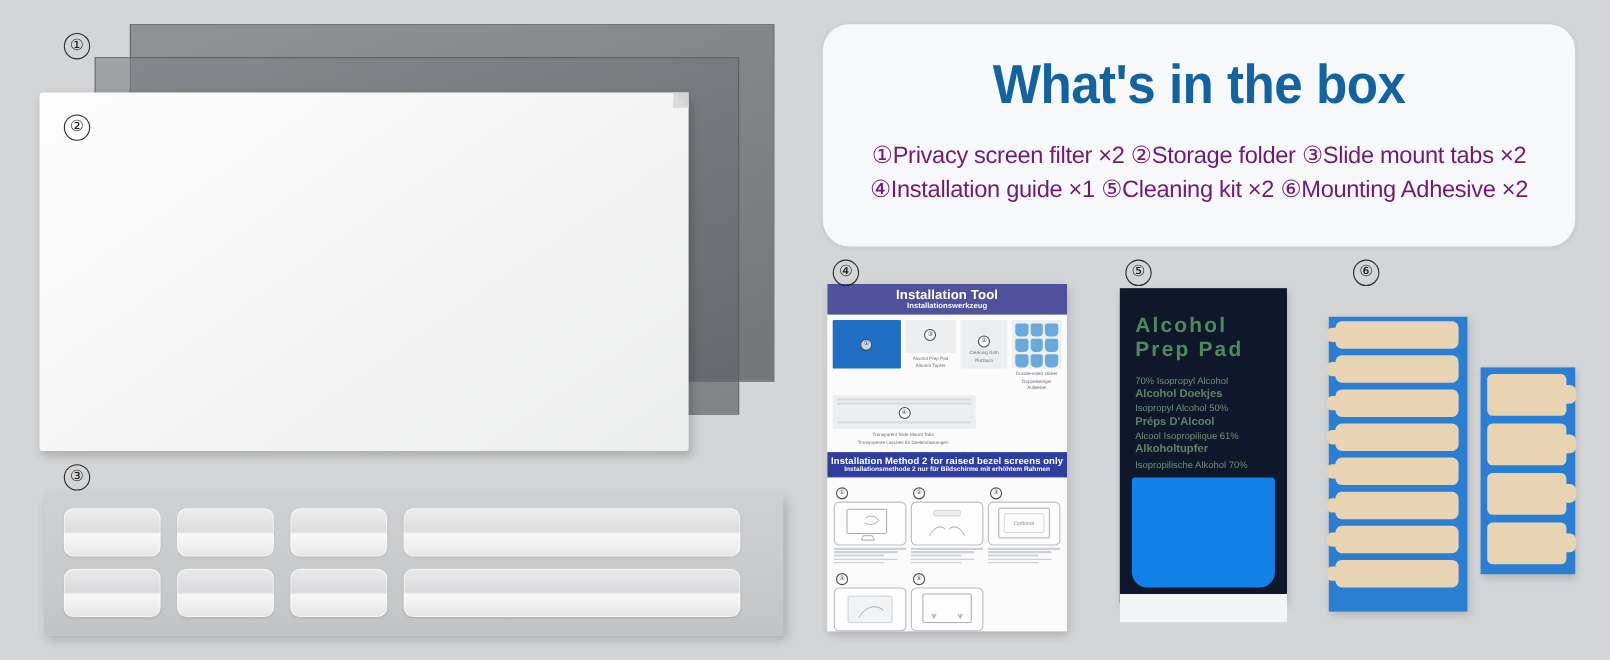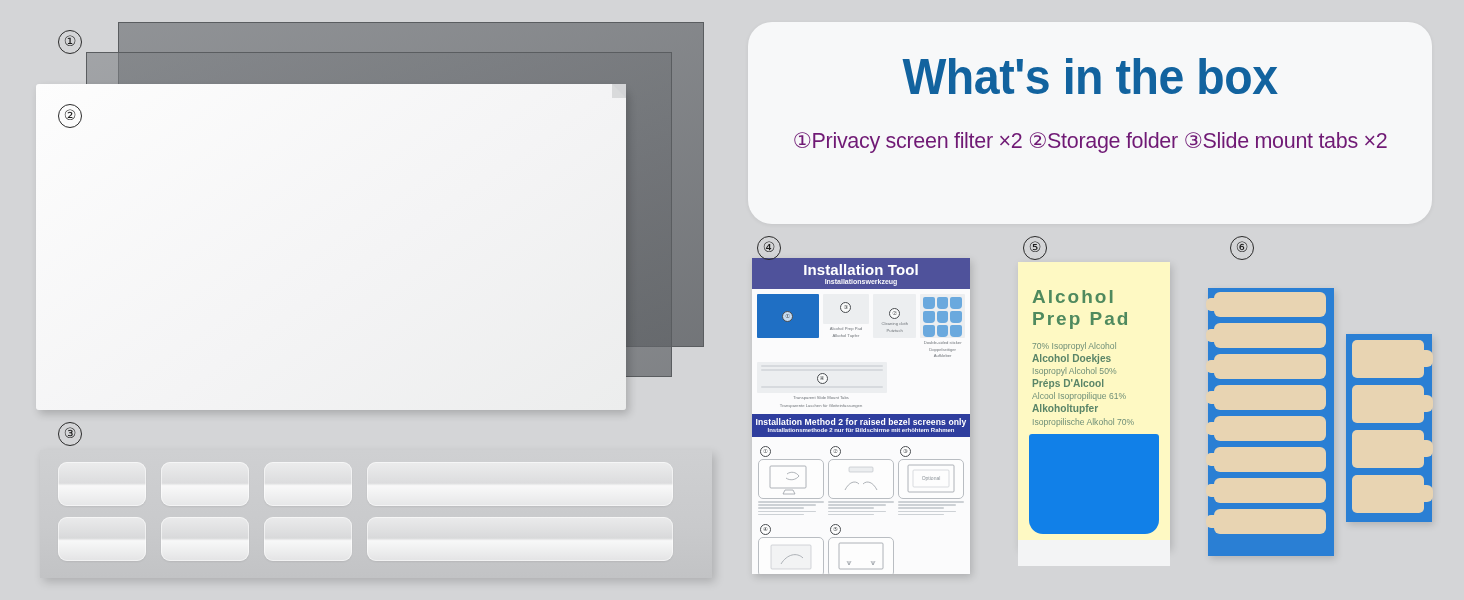--- a/index.html
+++ b/index.html
@@ -75,21 +75,21 @@
   }
   .card .lines div{white-space:nowrap;}
 
   
   .guide{
     position:absolute;left:752px;top:258px;width:218px;height:316px;
     background:#fbfbfc;box-shadow:2px 3px 8px rgba(0,0,0,.18);
     font-family:"Liberation Sans",sans-serif;overflow:hidden;
   }
   .gbar{background:#4f529b;color:#fff;text-align:center;padding:3px 0 4px;}
-  .gbar .t1{font-size:15px;font-weight:bold;letter-spacing:.1px;}
+  .gbar .t1{font-size:12px;font-weight:bold;letter-spacing:.1px;}
   .gbar .t2{font-size:7px;font-weight:bold;opacity:.95;}
   .gbar.blue{background:#2f3e9e;}
   .gbar.blue .t1{font-size:8.6px;}
   .gbar.blue .t2{font-size:6px;}
   .gbody{padding:5px 5px 0;}
   .grow{display:flex;gap:4px;}
   .gcell{background:#eceef0;border-radius:1px;position:relative;}
   .gcell.blue{background:#1f6fc4;}
   .gcap{font-size:4.2px;color:#6e7378;text-align:center;line-height:5.4px;margin-top:2px;}
   .gnum{
@@ -109,21 +109,21 @@
   }
   .pbox svg{position:absolute;inset:0;width:100%;height:100%;}
   .ptxt{margin-top:2px;}
   .ptxt b{display:block;height:1.6px;background:#cdd1d5;margin-bottom:1.6px;border-radius:1px;}
   .ptxt b.s{width:70%;}
   .ptxt b.m{width:88%;}
 
   
   .pad{
     position:absolute;left:1018px;top:262px;width:152px;height:286px;
-    background:#fef9c3;box-shadow:2px 3px 8px rgba(0,0,0,.17);
+    background:#0f172a;box-shadow:2px 3px 8px rgba(0,0,0,.17);
     font-family:"Liberation Sans",sans-serif;overflow:hidden;
   }
   .pad .ptitle{
     color:#4f8a5e;font-size:19px;font-weight:bold;line-height:22px;
     letter-spacing:2px;padding:24px 0 0 14px;
   }
   .pad .plist{padding:10px 0 0 14px;color:#6f8f78;}
   .pad .plist div{font-size:8.6px;line-height:12.6px;}
   .pad .plist div.em{font-weight:bold;font-size:10.2px;color:#5a8568;}
   .padblue{
@@ -197,20 +197,21 @@
         <div class="tabpc long"></div>
         <div class="tabpc long"></div>
       </div>
     </div>
   </div>
 
   <div class="card">
     <h1>What's in the box</h1>
     <div class="lines">
       <div>①Privacy screen filter ×2  ②Storage folder ③Slide mount tabs  ×2</div>
+      <div>④Installation guide ×1  ⑤Cleaning kit ×2  ⑥Mounting Adhesive ×2</div>
     </div>
   </div>
 
   <div class="marker" style="left:757px;top:236px;">④</div>
   <div class="guide">
 
     <div class="gbar">
       <div class="t1">Installation Tool</div>
       <div class="t2">Installationswerkzeug</div>
     </div>

